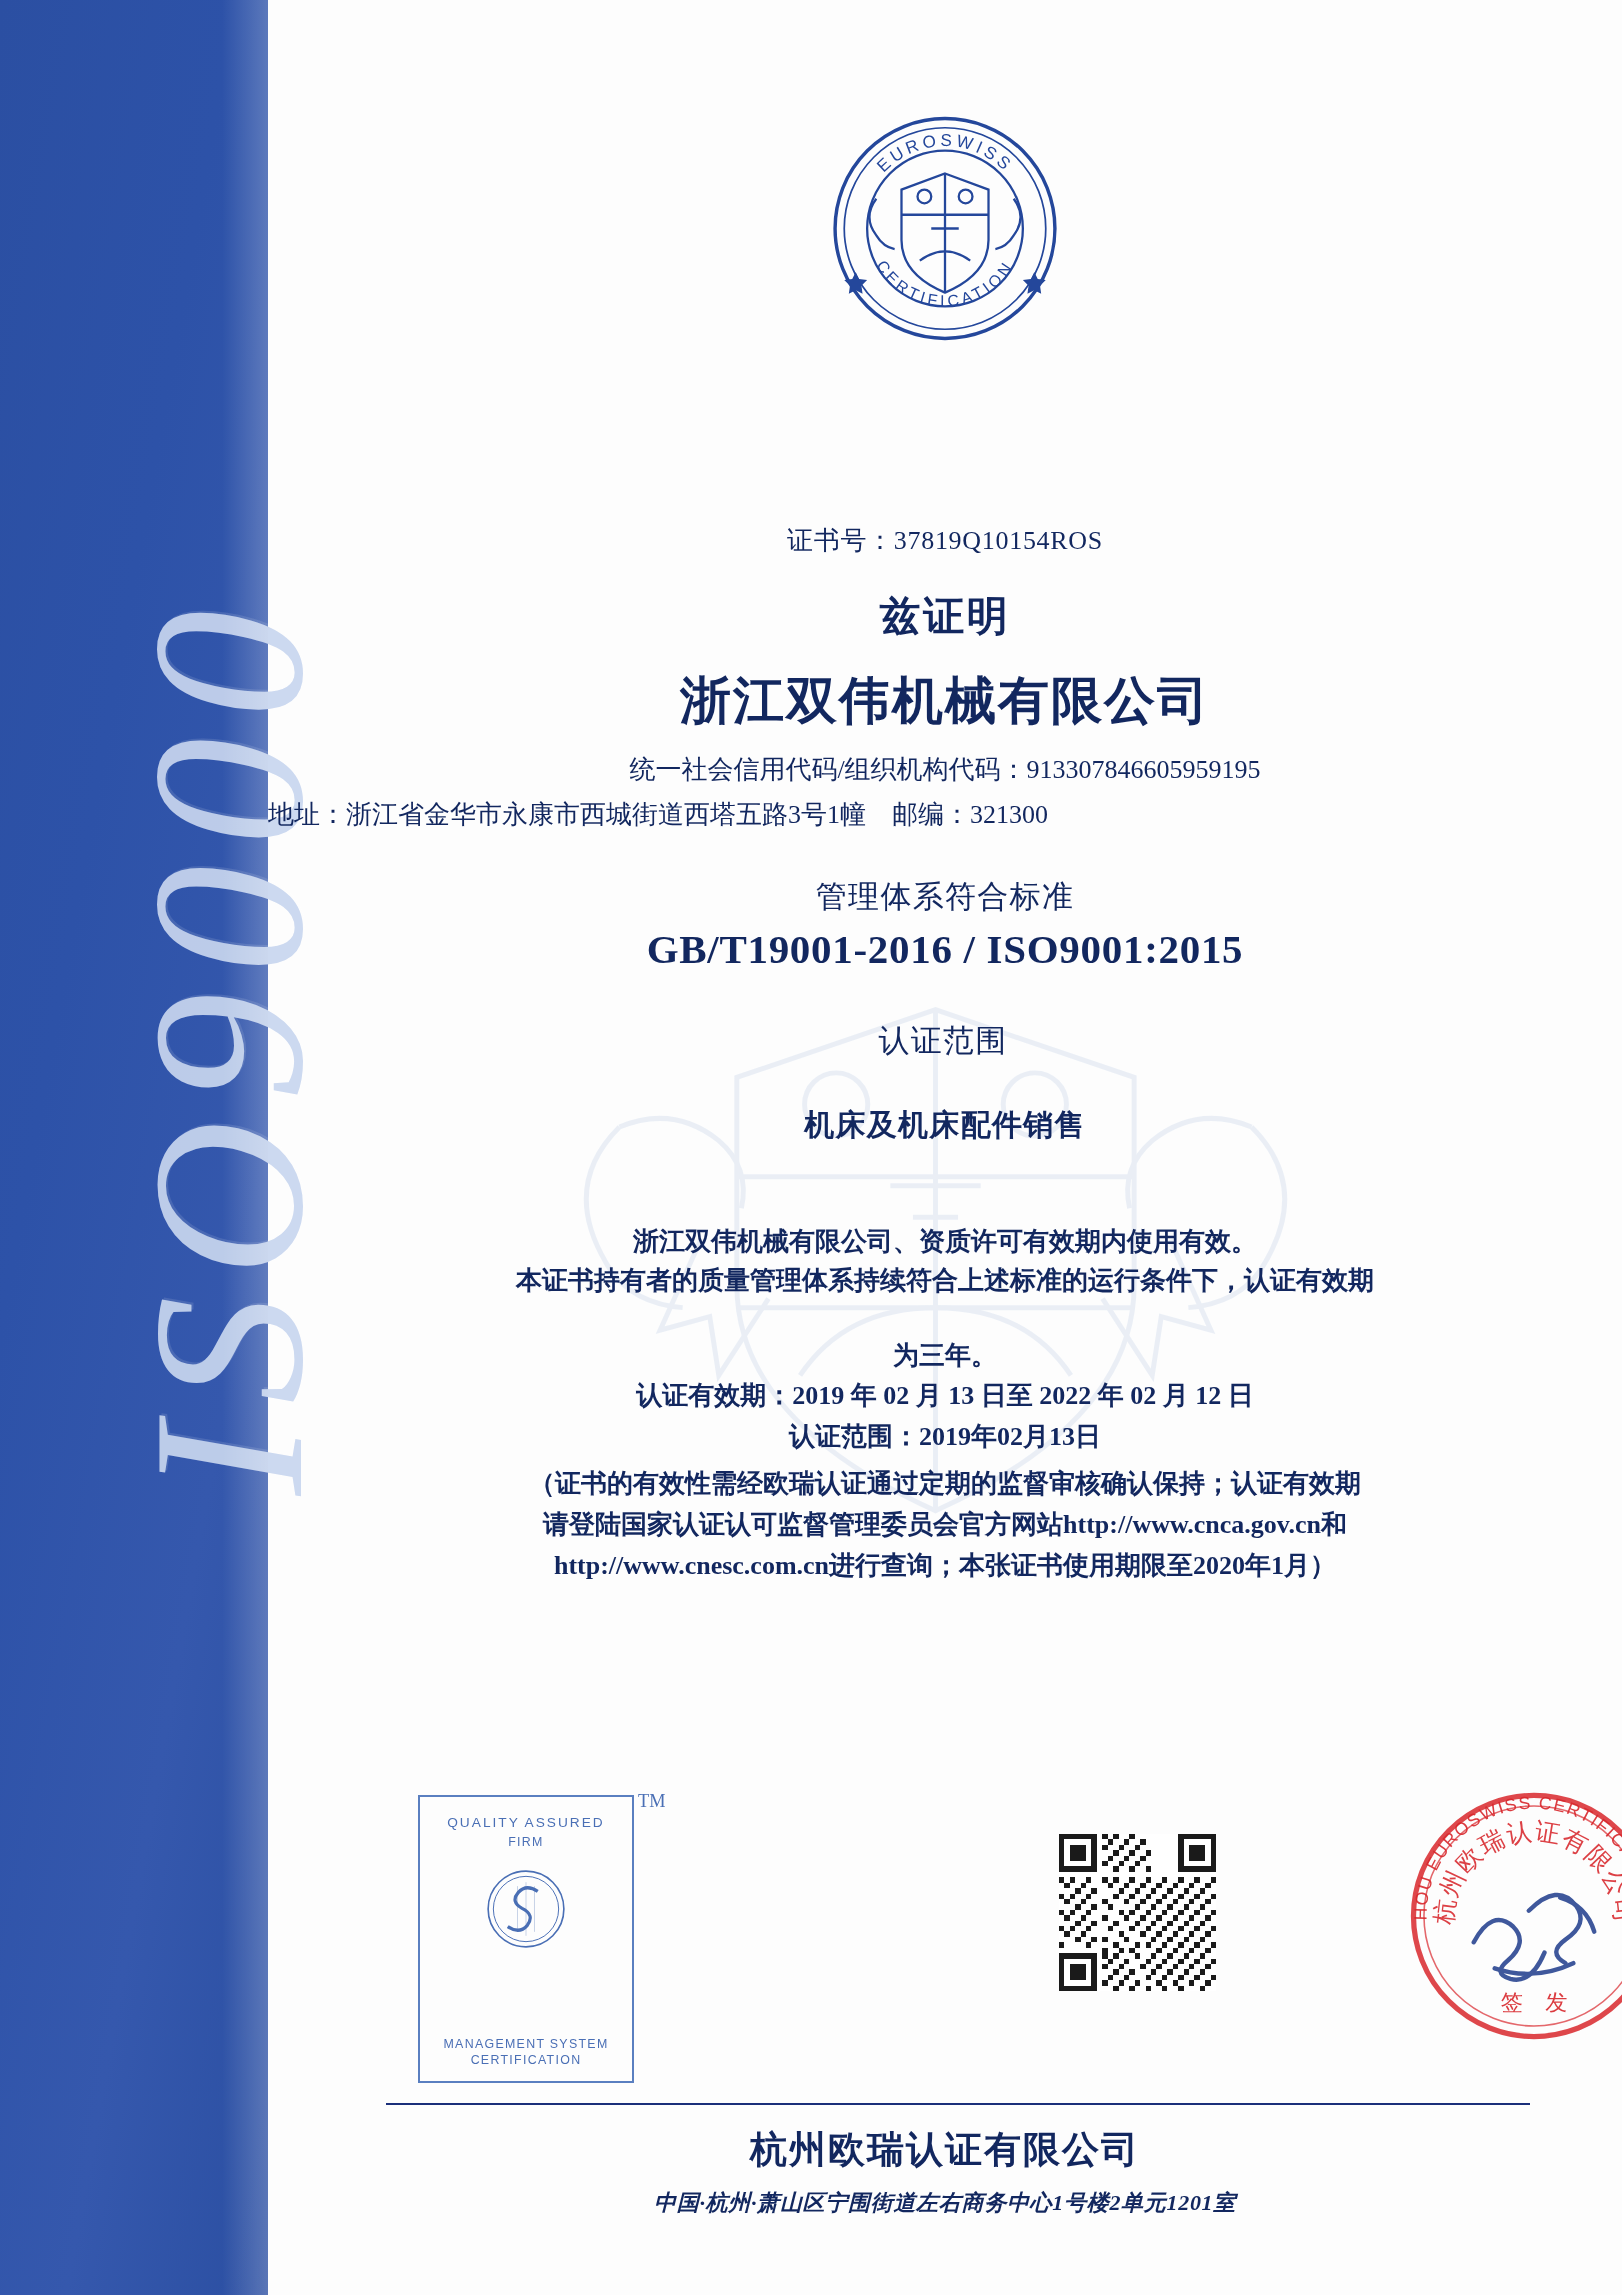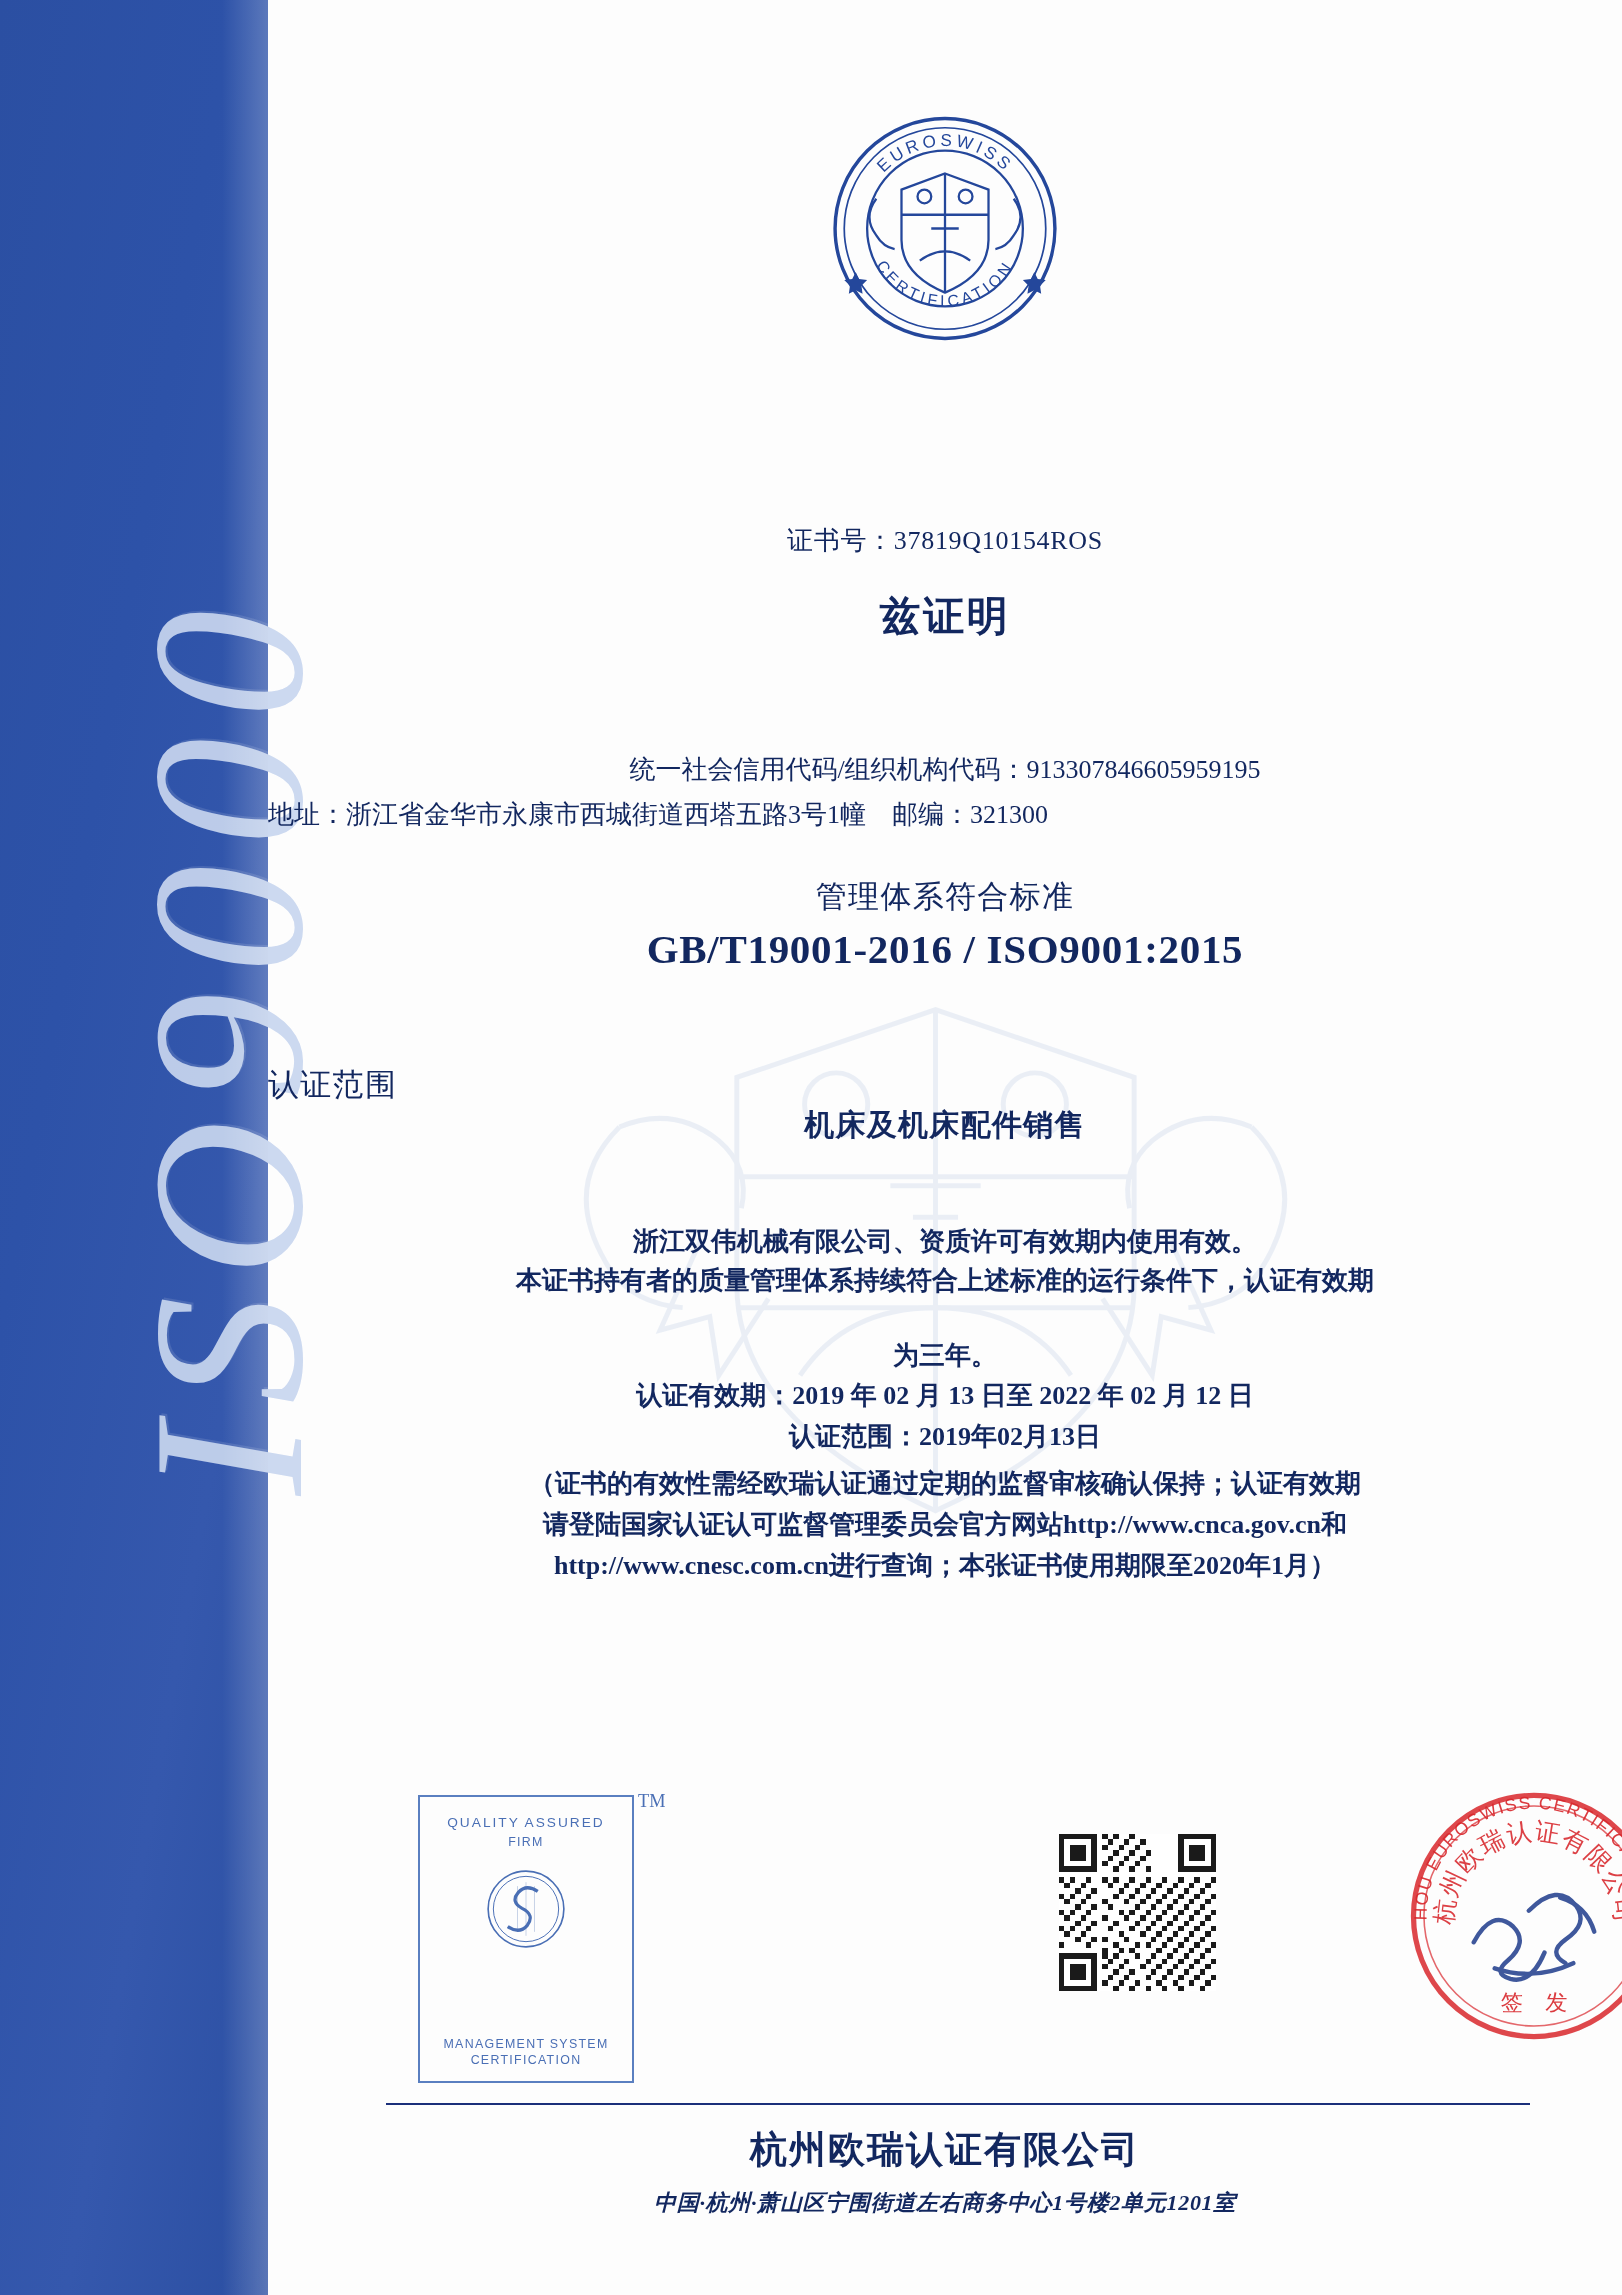--- a/index.html
+++ b/index.html
@@ -148,25 +148,24 @@
     text-align: center;
     font-size: 41px;
     font-weight: 700;
     color: #12275f;
     letter-spacing: 0.7px;
   }
 
   .scope-label {
     position: absolute;
     top: 1020px; left: 0; right: 4px;
-    text-align: left;
+    text-align: center;
     font-size: 31px;
     color: #12275f;
     letter-spacing: 1.3px;
-    margin-top: 44px;
   }
   .scope-value {
     position: absolute;
     top: 1105px; left: 0; right: 0;
     text-align: center;
     font-size: 30px;
     font-weight: 700;
     color: #12275f;
     letter-spacing: 1.3px;
   }
@@ -316,20 +315,21 @@
         </g>
         <g fill="#24479b">
           <path d="M22 138 l3 6 l7 1 l-5 5 l1 7 l-6 -3 l-6 3 l1 -7 l-5 -5 l7 -1 z"></path>
           <path d="M178 138 l3 6 l7 1 l-5 5 l1 7 l-6 -3 l-6 3 l1 -7 l-5 -5 l7 -1 z"></path>
         </g>
       </svg>
     </div>
 
     <div class="cert-no">证书号：37819Q10154ROS</div>
     <div class="hereby">兹证明</div>
+    <div class="company">浙江双伟机械有限公司</div>
     <div class="code-line">统一社会信用代码/组织机构代码：913307846605959195</div>
     <div class="addr-line">地址：浙江省金华市永康市西城街道西塔五路3号1幢　邮编：321300</div>
 
     <div class="std-label">管理体系符合标准</div>
     <div class="std-value">GB/T19001-2016 / ISO9001:2015</div>
 
     <div class="scope-label">认证范围</div>
     <div class="scope-value">机床及机床配件销售</div>
 
     <div class="para p1">浙江双伟机械有限公司、资质许可有效期内使用有效。</div>

